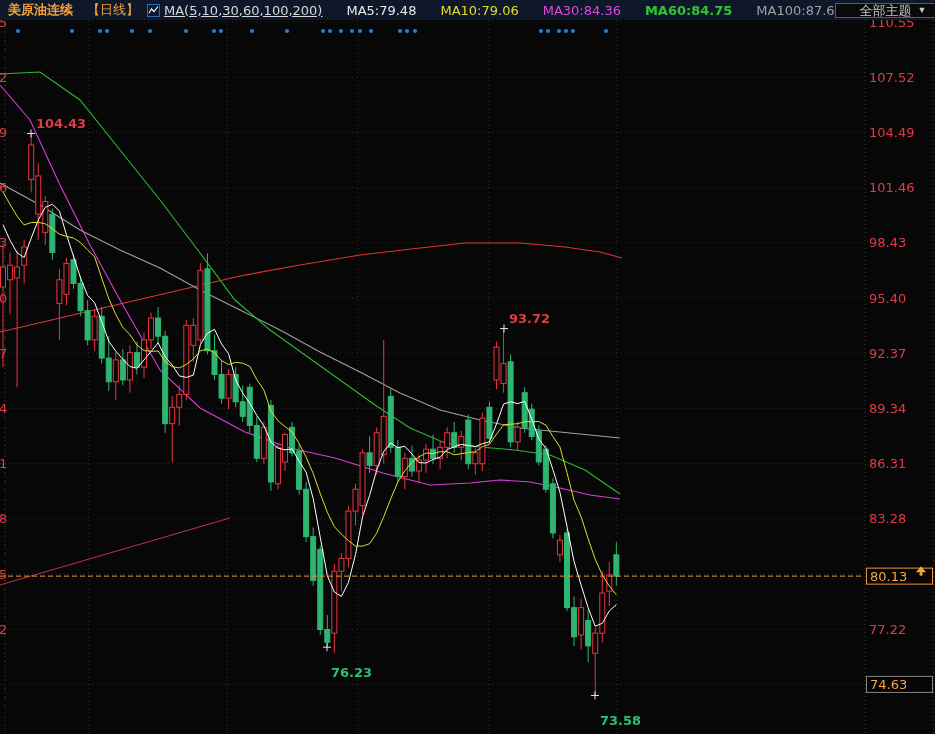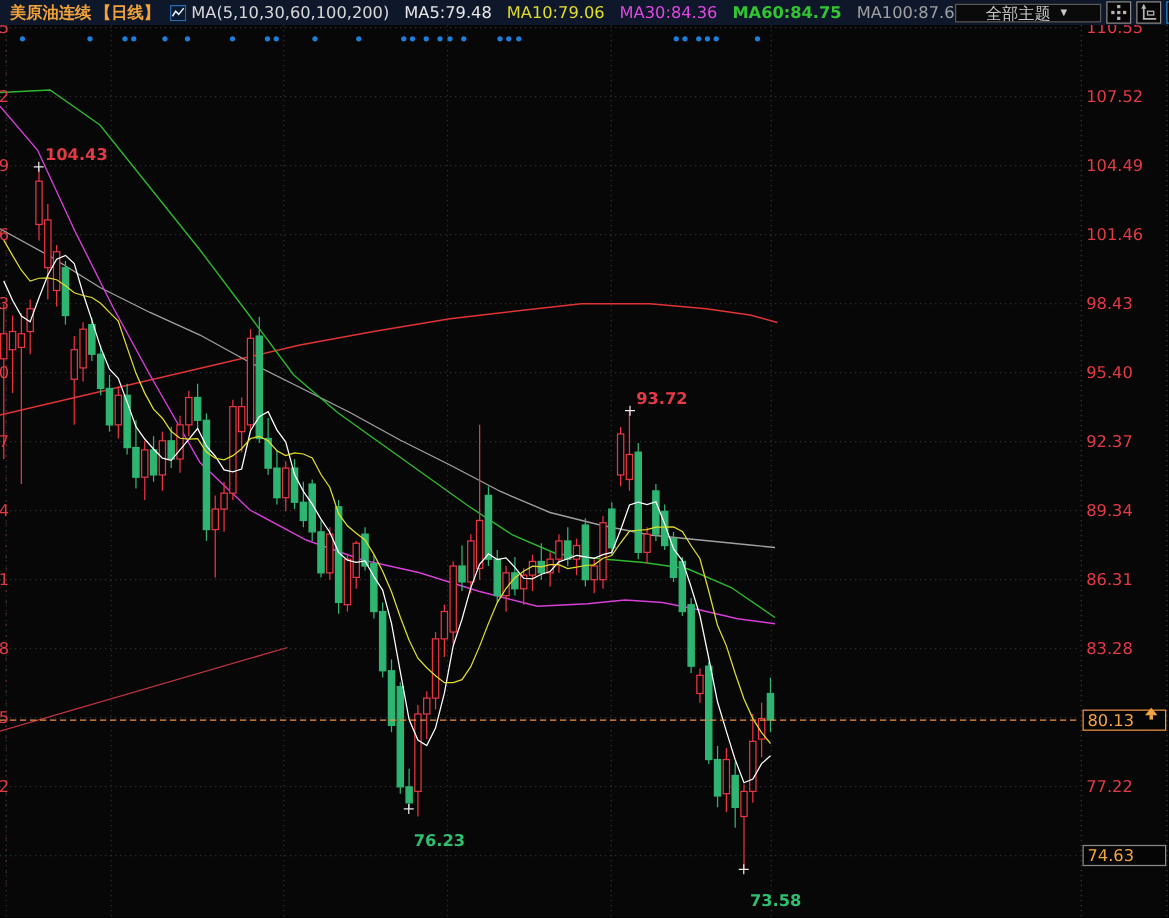--- a/index.html
+++ b/index.html
@@ -1,23 +1,23 @@
 <!DOCTYPE html>
 <html><head>
 <meta charset="utf-8">
 <style>
   html,body{margin:0;padding:0;background:#000;}
   body{width:935px;height:734px;overflow:hidden;font-family:"DejaVu Sans","Liberation Sans",sans-serif;}
   .topbar{height:20px;display:flex;align-items:center;background:#0f172a;font-size:13px;white-space:nowrap;}
   .topbar>*{flex:0 0 auto;}
   .tb-title{color:#f2a33c;font-weight:bold;margin-left:8px;}
-  .tb-period{color:#f2a33c;font-weight:bold;margin-left:3px;}
+  .tb-period{color:#f2a33c;font-weight:normal;margin-left:14px;}
   .tb-chart-ico{width:13px;height:13px;margin-left:8px;margin-right:4px;}
-  .tb-ma-formula{color:#d8d8d8;}
-  .tb-ma{margin-left:12px;}
+  .tb-ma-formula{color:#d8d8d8;text-decoration:underline;}
+  .tb-ma{margin-left:24px;}
   .themes-btn{margin-left:auto;border:1px solid #5a5a5a;color:#c8c8c8;height:15px;line-height:15px;
     padding:0 24px;font-size:13px;background:#0a0a0a;cursor:pointer;display:flex;align-items:center;gap:6px;}
   .icon-btn{width:18px;height:16px;border:1px solid #8a8a8a;background:#050505;margin-left:4px;
     display:flex;align-items:center;justify-content:center;cursor:pointer;}
   .icon-btn.active{border-color:#2f8fe6;}
   .icon-btn:last-child{margin-right:4px;}
   .chart-wrap{position:relative;width:935px;height:714px;background:#070708;}
   svg{display:block;}
   text{font-family:"DejaVu Sans","Liberation Sans",sans-serif;}
 </style>

